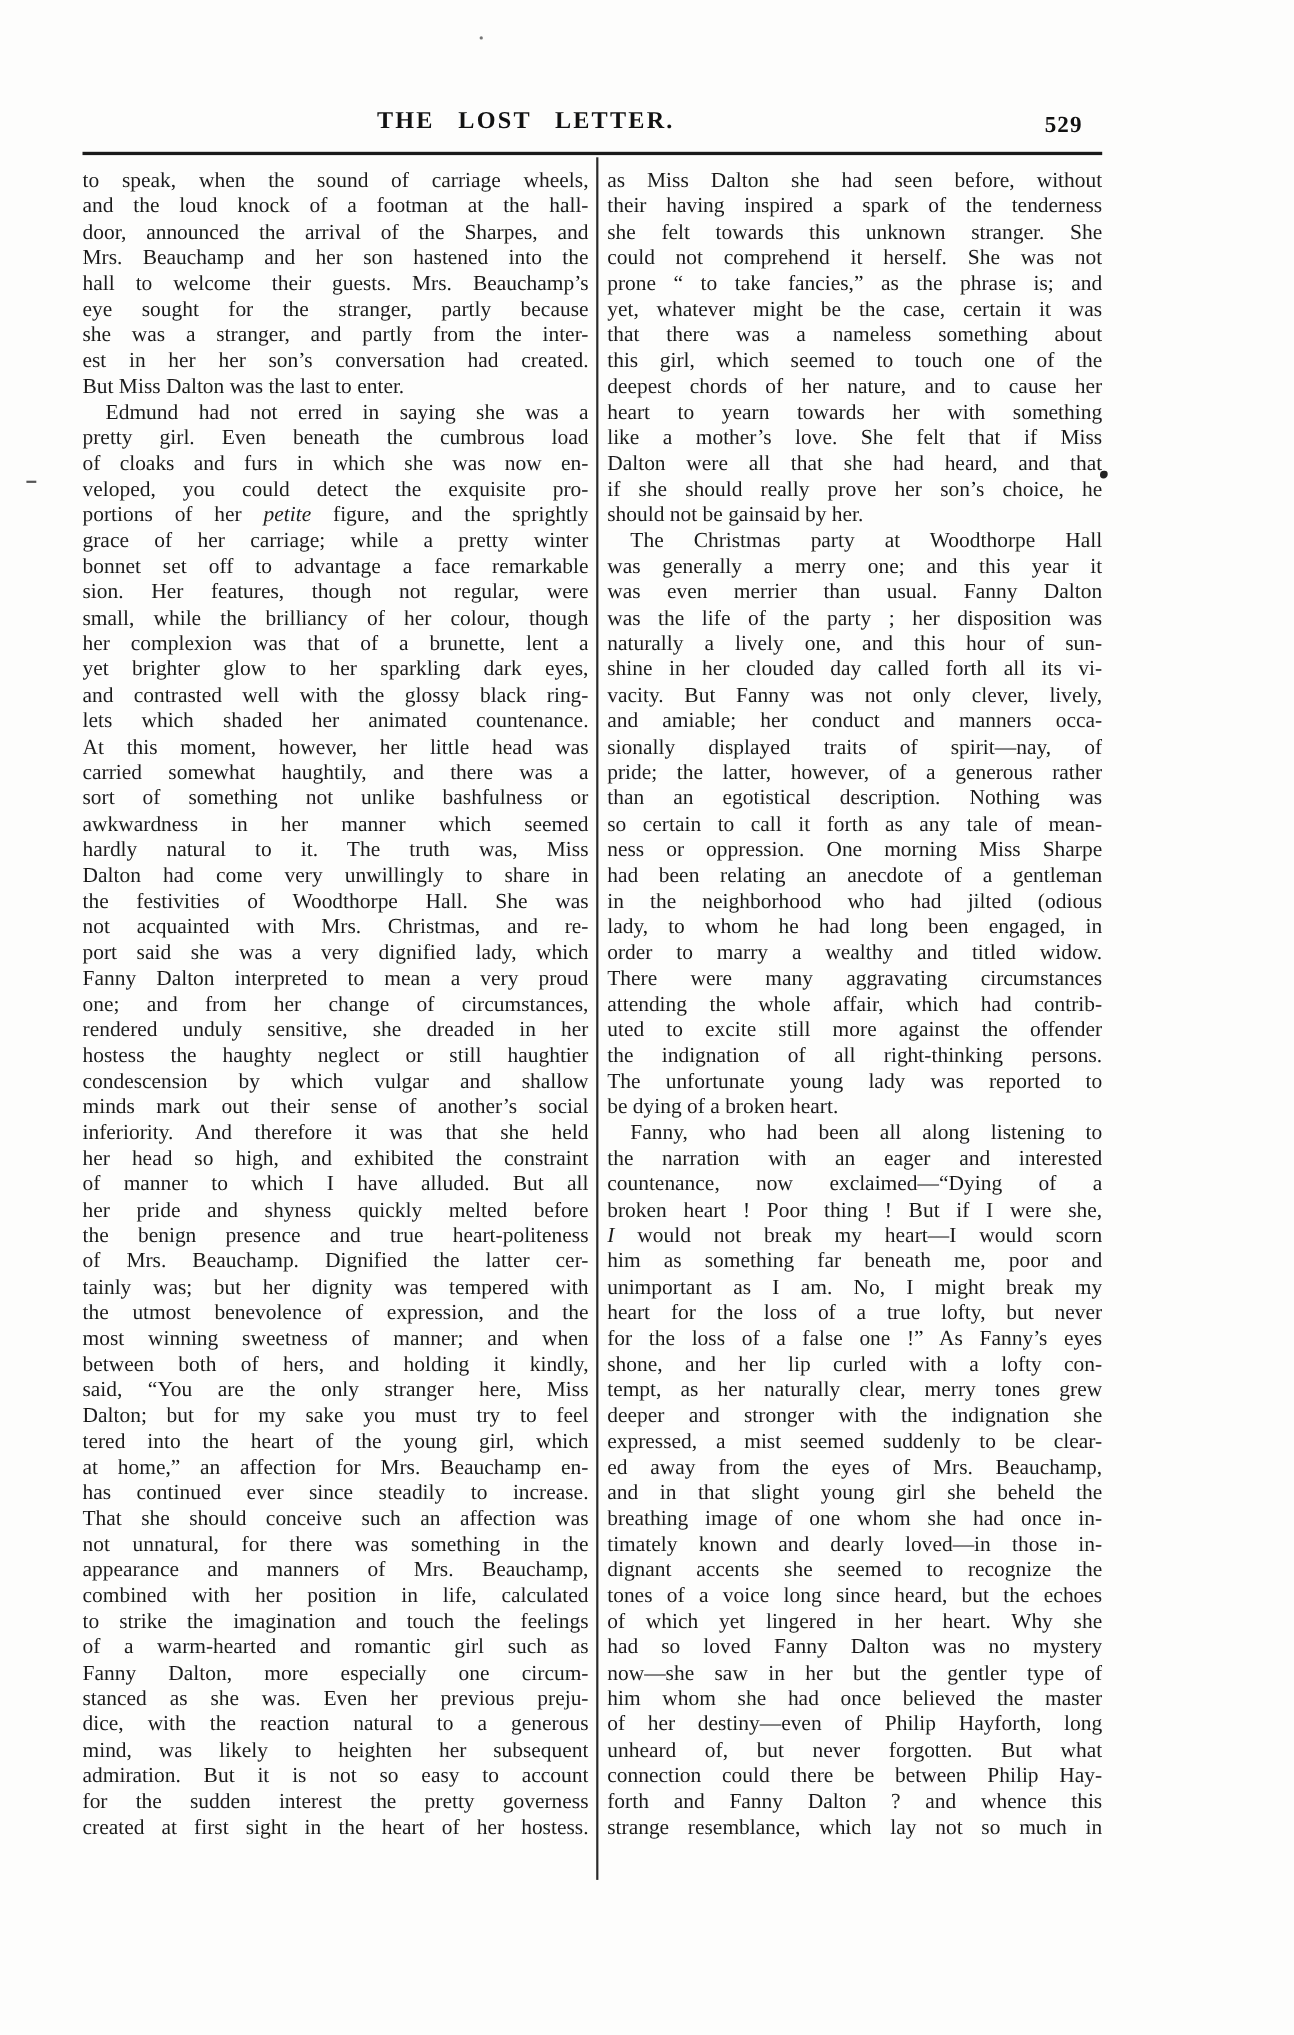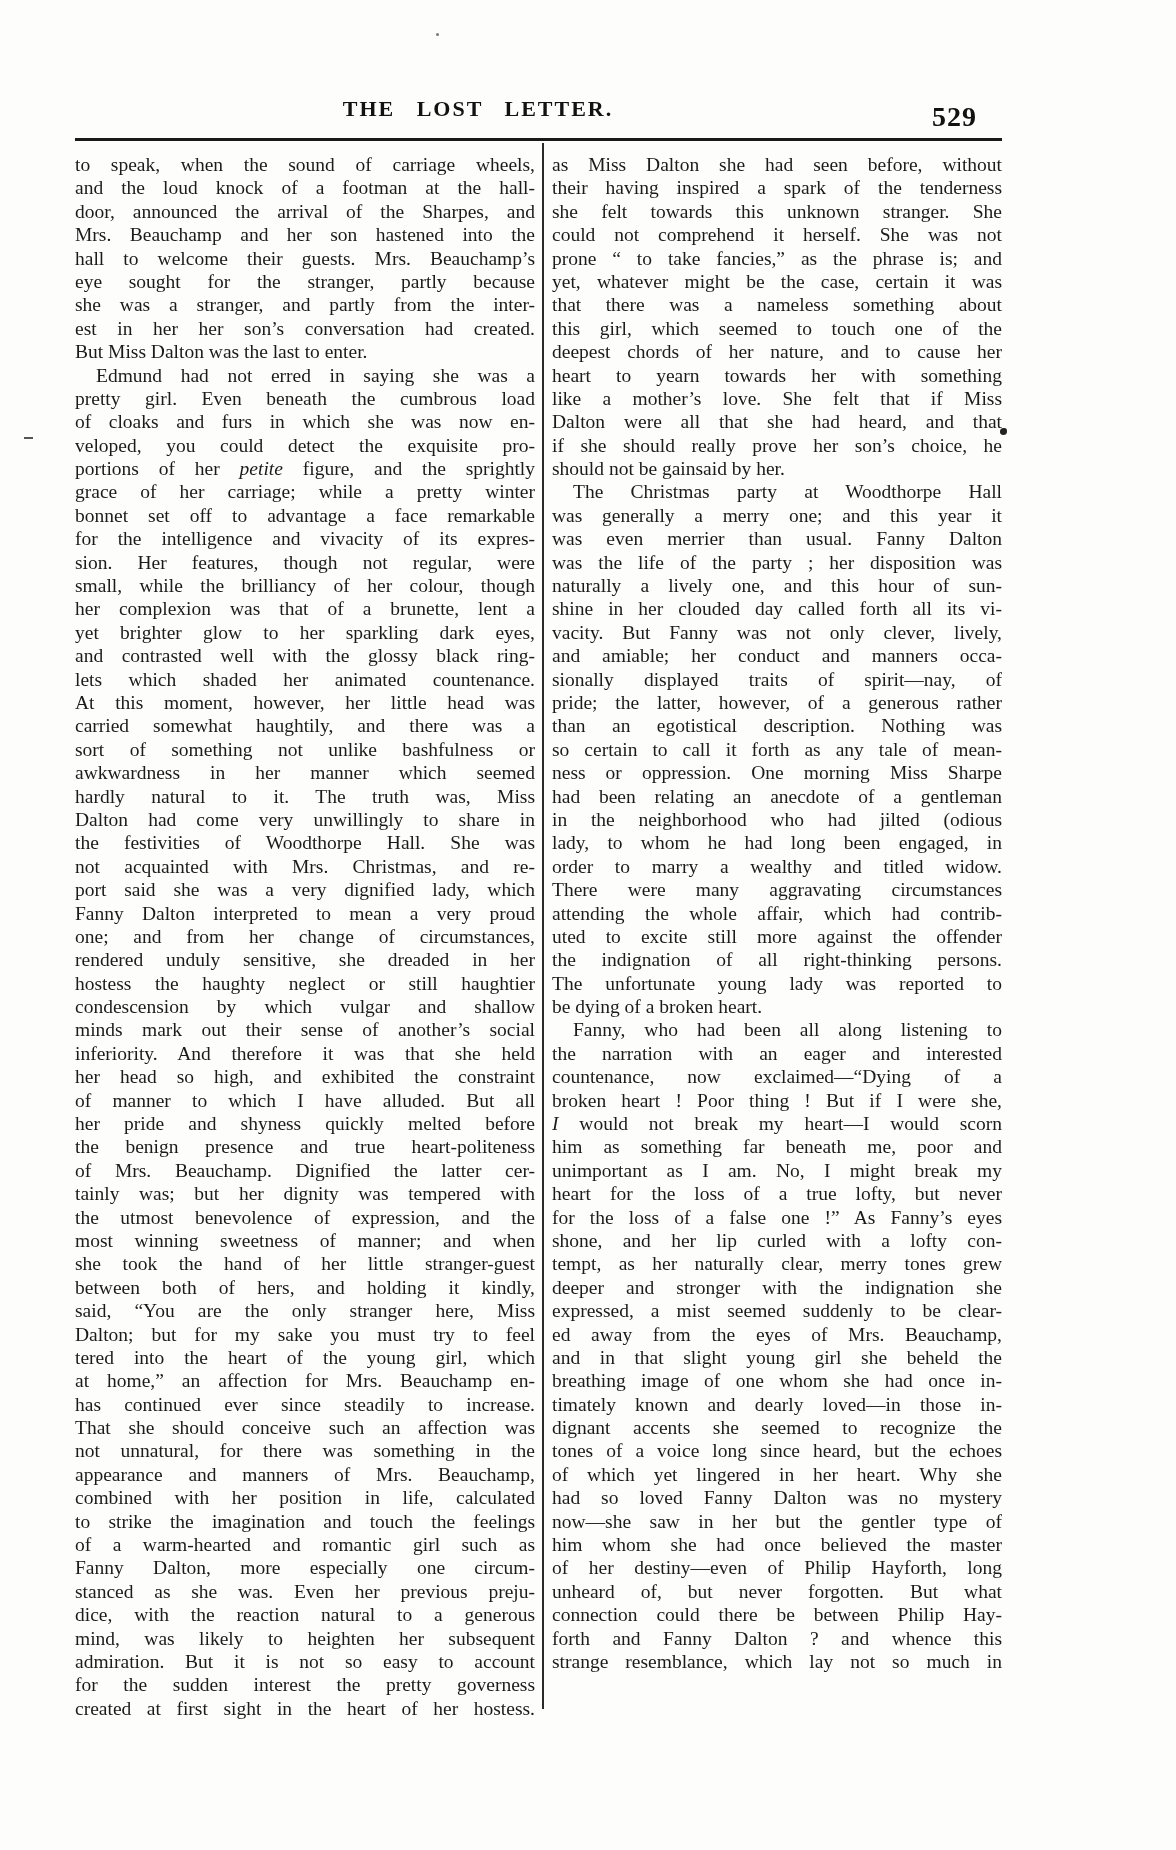--- a/index.html
+++ b/index.html
@@ -26,22 +26,22 @@
     font-weight: bold;
     letter-spacing: 2px;
     word-spacing: 14px;
     color: #121212;
   }
   .folio {
     position: absolute;
     top: 101px;
     left: 932px;
     width: 70px;
-    text-align: left;
-    font-size: 28px;
+    text-align: center;
+    font-size: 21px;
     font-weight: bold;
     letter-spacing: 1px;
     color: #121212;
   }
   .header-rule {
     position: absolute;
     top: 138px;
     left: 75px;
     width: 927px;
     height: 3px;
@@ -124,21 +124,20 @@
       <div class="line">she was a stranger, and partly from the inter-</div>
       <div class="line">est in her her son’s conversation had created.</div>
       <div class="line para-end">But Miss Dalton was the last to enter.</div>
       <div class="line indent">Edmund had not erred in saying she was a</div>
       <div class="line">pretty girl.  Even beneath the cumbrous load</div>
       <div class="line">of cloaks and furs in which she was now en-</div>
       <div class="line">veloped, you could detect the exquisite pro-</div>
       <div class="line">portions of her <em>petite</em> figure, and the sprightly</div>
       <div class="line">grace of her carriage; while a pretty winter</div>
       <div class="line">bonnet set off to advantage a face remarkable</div>
-      <div class="line">for the intelligence and vivacity of its expres-</div>
       <div class="line">sion.  Her features, though not regular, were</div>
       <div class="line">small, while the brilliancy of her colour, though</div>
       <div class="line">her complexion was that of a brunette, lent a</div>
       <div class="line">yet brighter glow to her sparkling dark eyes,</div>
       <div class="line">and contrasted well with the glossy black ring-</div>
       <div class="line">lets which shaded her animated countenance.</div>
       <div class="line">At this moment, however, her little head was</div>
       <div class="line">carried somewhat haughtily, and there was a</div>
       <div class="line">sort of something not unlike bashfulness or</div>
       <div class="line">awkwardness in her manner which seemed</div>
@@ -155,21 +154,20 @@
       <div class="line">minds mark out their sense of another’s social</div>
       <div class="line">inferiority.  And therefore it was that she held</div>
       <div class="line">her head so high, and exhibited the constraint</div>
       <div class="line">of manner to which I have alluded.  But all</div>
       <div class="line">her pride and shyness quickly melted before</div>
       <div class="line">the benign presence and true heart-politeness</div>
       <div class="line">of Mrs. Beauchamp.  Dignified the latter cer-</div>
       <div class="line">tainly was; but her dignity was tempered with</div>
       <div class="line">the utmost benevolence of expression, and the</div>
       <div class="line">most winning sweetness of manner; and when</div>
-      <div class="line">she took the hand of her little stranger-guest</div>
       <div class="line">between both of hers, and holding it kindly,</div>
       <div class="line">said, “You are the only stranger here, Miss</div>
       <div class="line">Dalton; but for my sake you must try to feel</div>
       <div class="line">tered into the heart of the young girl, which</div>
       <div class="line">at home,” an affection for Mrs. Beauchamp en-</div>
       <div class="line">has continued ever since steadily to increase.</div>
       <div class="line">That she should conceive such an affection was</div>
       <div class="line">not unnatural, for there was something in the</div>
       <div class="line">appearance and manners of Mrs. Beauchamp,</div>
       <div class="line">combined with her position in life, calculated</div>

